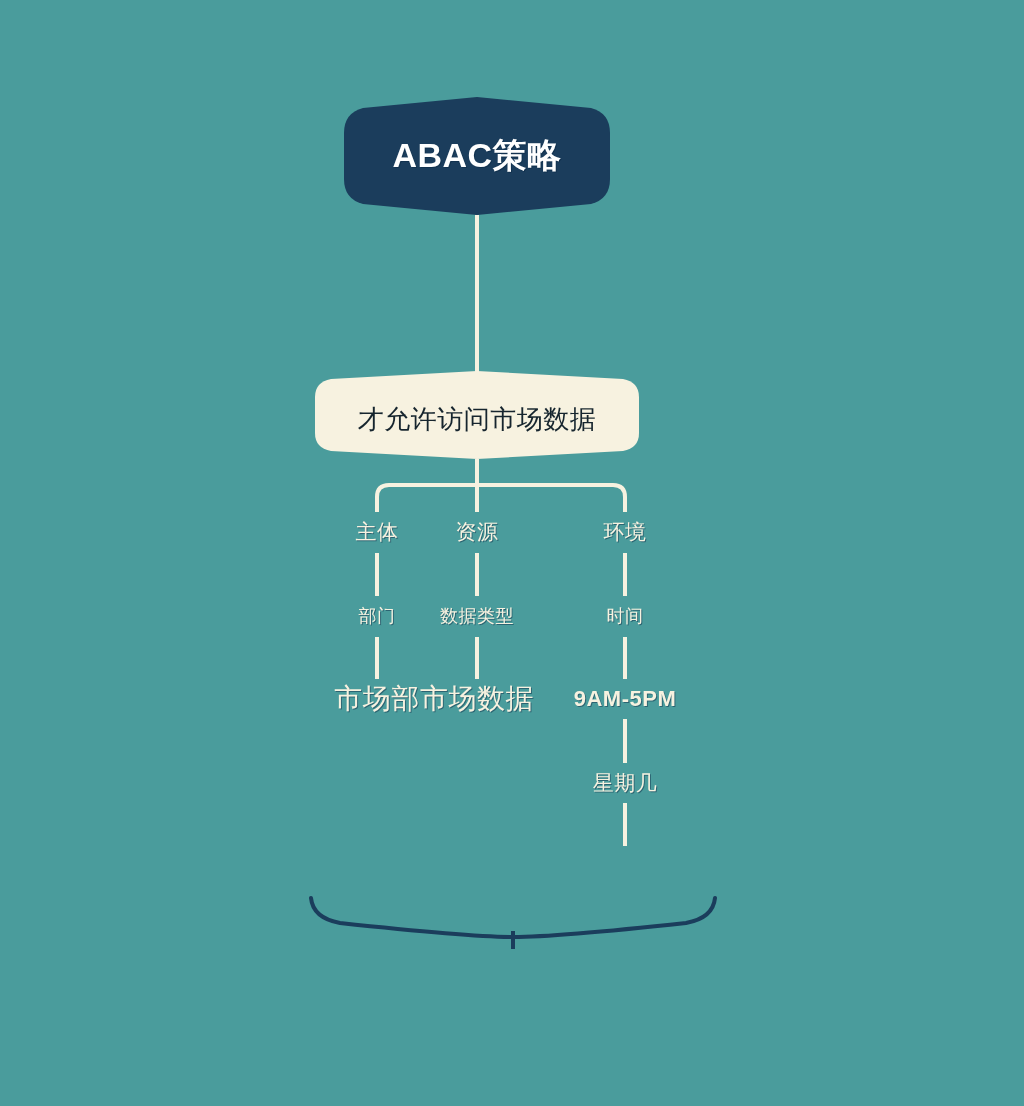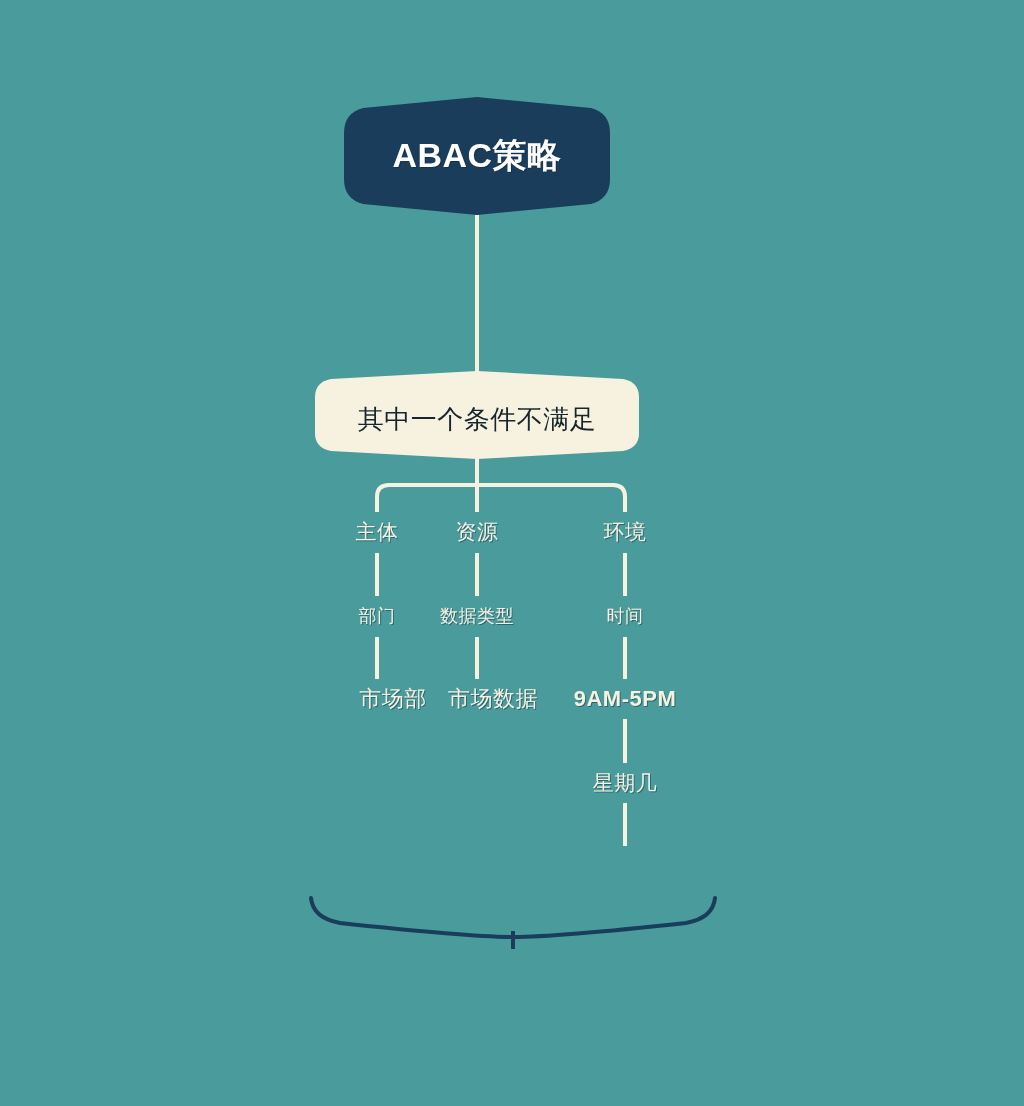--- a/index.html
+++ b/index.html
@@ -32,21 +32,21 @@
     position: absolute;
     color: #f7f2e0;
     text-shadow: 1px 1px 0 rgba(20,55,80,0.55);
     white-space: nowrap;
     transform: translate(-50%, -50%);
     letter-spacing: 0.5px;
   }
   .lvl-attr   { font-size: 21px; }
   .lvl-key    { font-size: 18px; }
   .lvl-val    { font-size: 22px; font-weight: 700; }
-  .lvl-val-cn { font-size: 22px; font-weight: 400; margin-left: 16px; }
+  .lvl-val-cn { font-size: 28px; font-weight: 400; }
   .lvl-deep   { font-size: 21px; }
 
   .hex-label {
     position: absolute;
     transform: translate(-50%, -50%);
     white-space: nowrap;
     text-align: center;
   }
   .hex-label.title {
     color: #ffffff;
@@ -128,21 +128,21 @@
     <path d="M 311 898
              Q 313 918 340 923
              Q 470 937 513 937
              Q 556 937 686 923
              Q 713 918 715 898" fill="none" stroke="#1b3d5c" stroke-width="4" stroke-linecap="round"></path>
     <line x1="513" y1="931" x2="513" y2="949" stroke="#1b3d5c" stroke-width="4"></line>
   </svg>
 
   <div class="hex-label title" style="left:477px; top:156px;">ABAC策略</div>
 
-  <div class="hex-label policy" style="left:477px; top:419px;">其中一个条件不满足</div>
+  <div class="hex-label policy" style="left:477px; top:419px;">才允许访问市场数据</div>
 
   <div class="node-text lvl-attr" style="left:377px; top:532px;">主体</div>
   <div class="node-text lvl-key" style="left:377px; top:616px;">部门</div>
   <div class="node-text lvl-val-cn" style="left:377px; top:699px;">市场部</div>
 
   <div class="node-text lvl-attr" style="left:477px; top:532px;">资源</div>
   <div class="node-text lvl-key" style="left:477px; top:616px;">数据类型</div>
   <div class="node-text lvl-val-cn" style="left:477px; top:699px;">市场数据</div>
 
   <div class="node-text lvl-attr" style="left:625px; top:532px;">环境</div>

